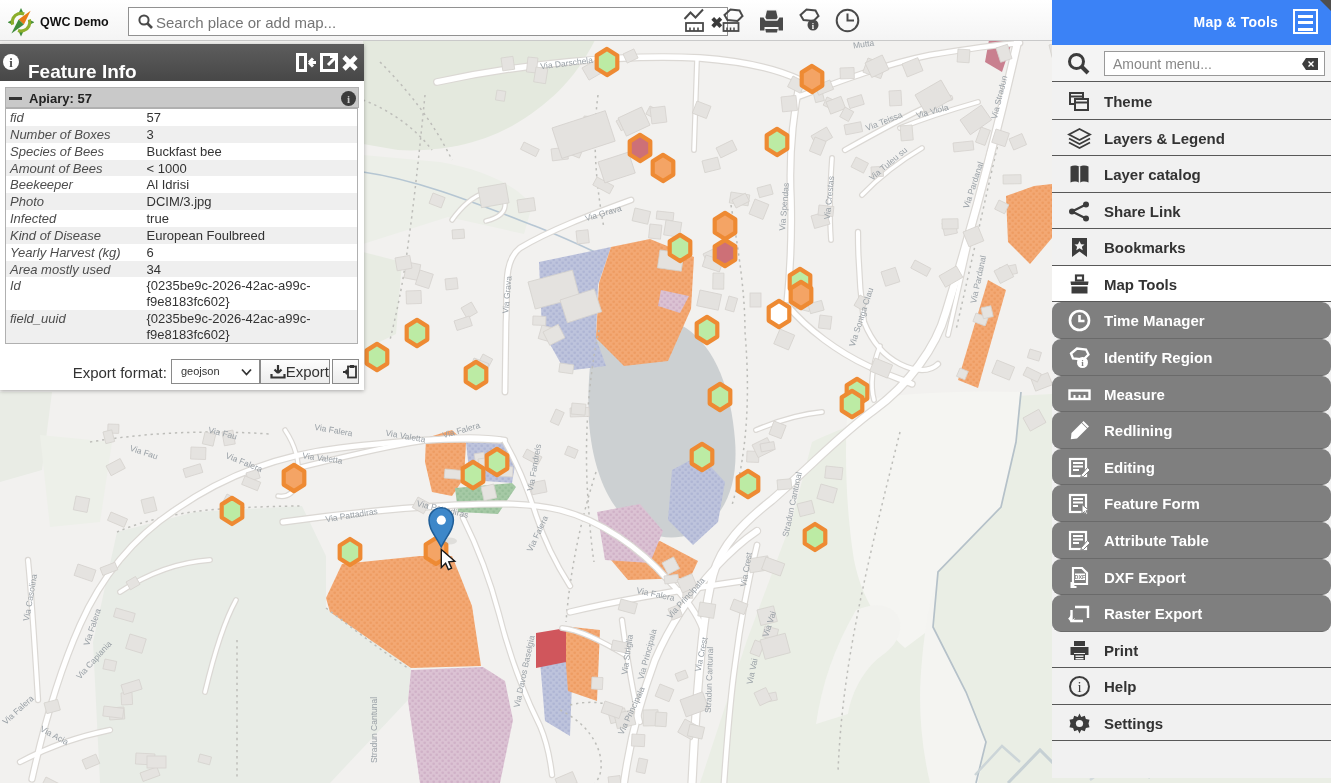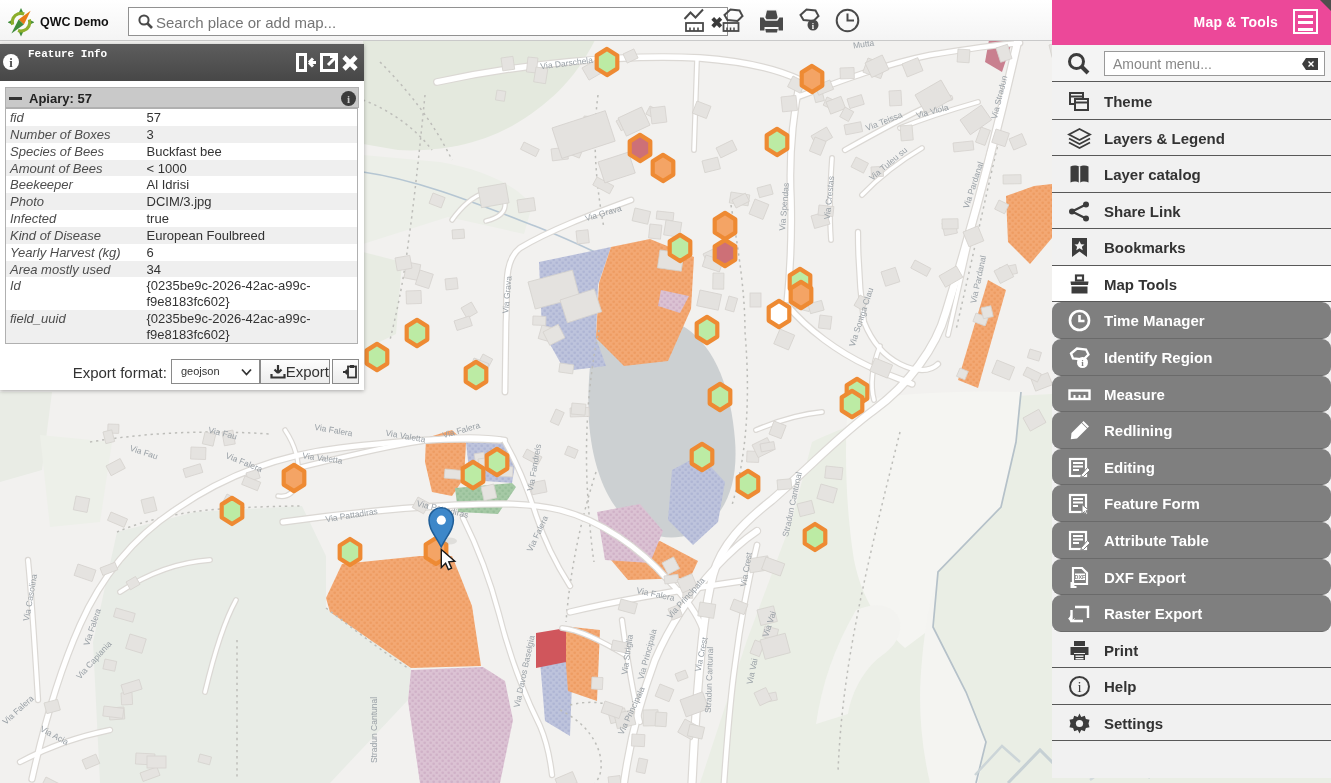--- a/index.html
+++ b/index.html
@@ -13,32 +13,32 @@
 #logotext { position:absolute; left:40px; top:15px; font-size:12.5px; font-weight:bold; color:#111; }
 #searchbox { position:absolute; left:128px; top:7px; width:600px; height:29px; background:#fff; border:1px solid #919191; }
 #searchbox .mag { position:absolute; left:8px; top:5px; }
 #searchbox .ph { position:absolute; left:27px; top:6px; font-size:15px; color:#757575; }
 #searchbox .clr { position:absolute; right:4px; top:6px; color:#3a3a3a; font-size:15px; font-weight:bold; }
 .tbicon { position:absolute; top:8px; width:25px; height:25px; }
 
 #fpanel { position:absolute; left:0; top:44px; width:364px; height:346px; background:#fff; z-index:6;
   box-shadow:0 1px 4px rgba(0,0,0,0.3); }
 #fhead { position:absolute; left:0; top:0; width:100%; height:37px; background:linear-gradient(#5d5d5d,#474747); color:#fff; }
-#fhead .ttl { position:absolute; left:28px; top:4px; font-size:11px; font-weight:bold;font-family:Liberation Mono, monospace; }
+#fhead .ttl { position:absolute; left:28px; top:17px; font-size:19px; font-weight:bold; }
 #ftable { position:absolute; left:5px; top:43px; width:353px; border-collapse:collapse; font-size:13px; color:#333; border:1px solid #b0b0b0; }
 #ftable td { padding:1px 4px 0 4px; vertical-align:top; line-height:15.85px; }
 #ftable td.l { font-style:italic; color:#4d4d4d; width:137px; }
 #ftable tr.alt { background:#efefef; }
 #fgrouphead { position:absolute; left:5px; top:43px; width:354px; height:21px; background:#c9c9c9; border:1px solid #b0b0b0; font-size:13px; font-weight:bold; color:#222; }
 #fexport { position:absolute; left:0; bottom:6px; right:5px; height:25px; font-size:15px; color:#333; text-align:right; }
 .sel { display:inline-block; width:89px; height:25px; border:1px solid #8a8a8a; background:#fff; font-size:11px; color:#333; text-align:left; padding-left:9px; line-height:23px; position:relative; vertical-align:middle; }
 .btn { display:inline-block; height:25px; border:1px solid #8a8a8a; background:linear-gradient(#fdfdfd,#ececec); font-size:15px; color:#333; line-height:23px; vertical-align:middle; text-align:right; }
 
 #sidebar { position:absolute; left:1052px; top:0; width:279px; height:778px; background:#f1f1f1; z-index:7; }
-#sbhead { position:absolute; left:0; top:0; width:100%; height:45px; background:#ec4899;text-decoration:underline; }
+#sbhead { position:absolute; left:0; top:0; width:100%; height:45px; background:#3b82f6;text-decoration:underline; }
 #sbhead .ttl { position:absolute; right:53px; top:14px; color:#fff; font-size:14px; font-weight:bold; letter-spacing:0.2px; }
 #sbhead .burger { position:absolute; right:13px; top:9px; width:25px; height:25px; border:2px solid #fff; }
 #sbhead .corner { position:absolute; right:0; top:0; width:0; height:0; border-top:11px solid #4e4e4e; border-left:11px solid transparent; }
 #sbfilter { position:absolute; left:0; top:45px; width:100%; height:37px; background:#f4f4f4; border-bottom:1px solid #585858; }
 #sbfilterbox { position:absolute; left:52px; top:6px; width:221px; height:25px; background:#fff; border:1px solid #999; }
 #sbfilterbox .ph { position:absolute; left:8px; top:4px; font-size:14px; color:#888; }
 .mitem { position:relative; width:100%; height:36.58px; border-bottom:1px solid #585858; background:#f1f1f1; color:#333; }
 .mitem.active { background:#fff; }
 .mitem.sub { background:#7f7f7f; color:#ffffff; border-bottom:1px solid #6a6a6a;border-radius:9px; }
 .mitem .txt { position:absolute; left:52px; top:10px; font-size:15px; font-weight:bold; }

